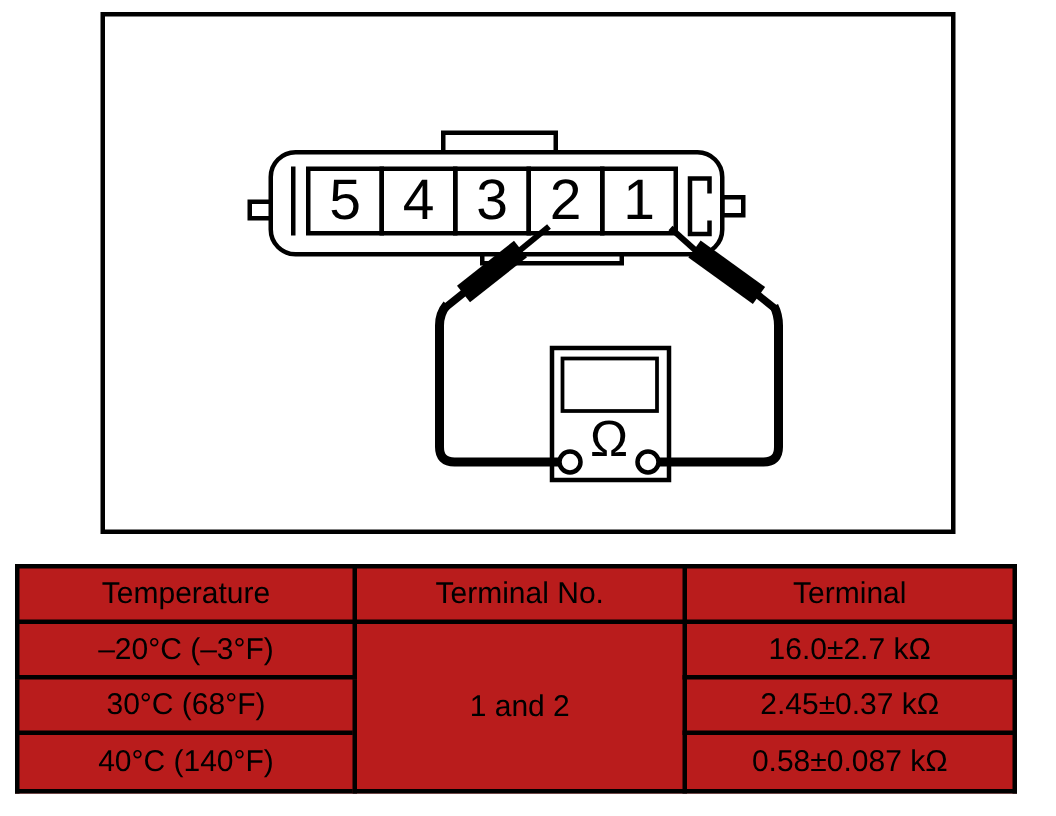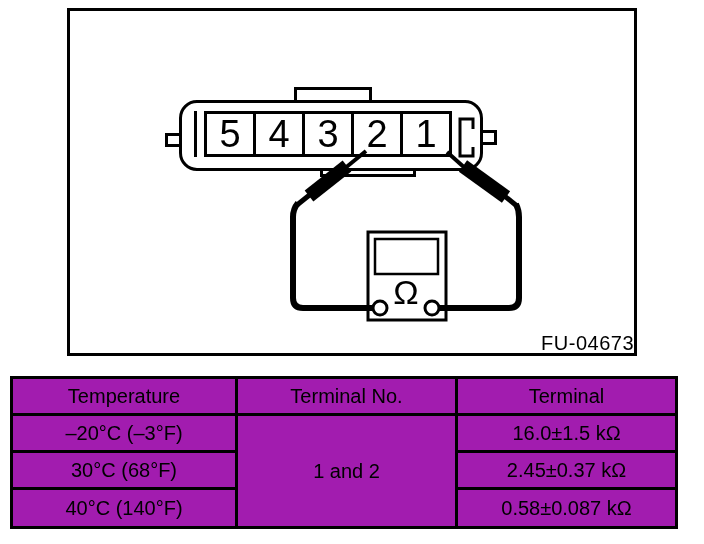--- a/index.html
+++ b/index.html
@@ -26,21 +26,21 @@
     font-size:38px;line-height:1;background:transparent;
   }
   .conn-cell:first-child{margin-left:0;}
 
   .overlay{left:0;top:0;width:704px;height:544px;z-index:4;pointer-events:none;}
 
   .figure-label{left:510px;top:332px;width:124px;text-align:right;font-size:20px;letter-spacing:0.5px;z-index:5;}
 
   
   .spec-table-wrap{left:10px;top:376px;z-index:5;}
-  table.spec{border-collapse:collapse;table-layout:fixed;width:665px;font-size:20px;background:#a21caf;}
+  table.spec{border-collapse:collapse;table-layout:fixed;width:665px;font-size:20px;background:#b91c1c;}
   table.spec th, table.spec td{
     border:3px solid #000;text-align:center;vertical-align:middle;
     font-weight:normal;padding:0;overflow:hidden;white-space:nowrap;
   }
   .row-h{height:37px;}
   .row-d{height:37px;}
 </style>
 </head>
 <body>
 
@@ -88,39 +88,38 @@
 
     <line x1="447" y1="152" x2="466" y2="169" stroke="#000" stroke-width="4"></line>
     <line x1="463" y1="166" x2="506" y2="197" stroke="#000" stroke-width="14"></line>
     <line x1="502" y1="194" x2="517" y2="206" stroke="#000" stroke-width="5"></line>
     <path d="M516,204 Q519,210 519,217 L519,298 Q519,308 509,308 L439,308" fill="none" stroke="#000" stroke-width="6"></path>
 
     <circle cx="380" cy="308" r="7" fill="#fff" stroke="#000" stroke-width="3"></circle>
     <circle cx="432" cy="308" r="7" fill="#fff" stroke="#000" stroke-width="3"></circle>
   </svg>
 
-  <div class="abs figure-label">FU-04673</div>
 
   <div class="abs spec-table-wrap">
     <table class="spec">
       <colgroup>
         <col style="width:225px">
           <col style="width:220px">
           <col style="width:220px">
       </colgroup>
       <tbody>
           <tr class="row-h">
         <th>Temperature</th>
         <th>Terminal No.</th>
         <th>Terminal</th>
       </tr>
       <tr class="row-d">
         <td>–20°C (–3°F)</td>
         <td rowspan="3">1 and 2</td>
-        <td>16.0±1.5 kΩ</td>
+        <td>16.0±2.7 kΩ</td>
       </tr>
       <tr class="row-d">
         <td>30°C (68°F)</td>
         <td>2.45±0.37 kΩ</td>
       </tr>
       <tr class="row-d" style="height:39px">
         <td>40°C (140°F)</td>
         <td>0.58±0.087 kΩ</td>
       </tr>
     </tbody>

